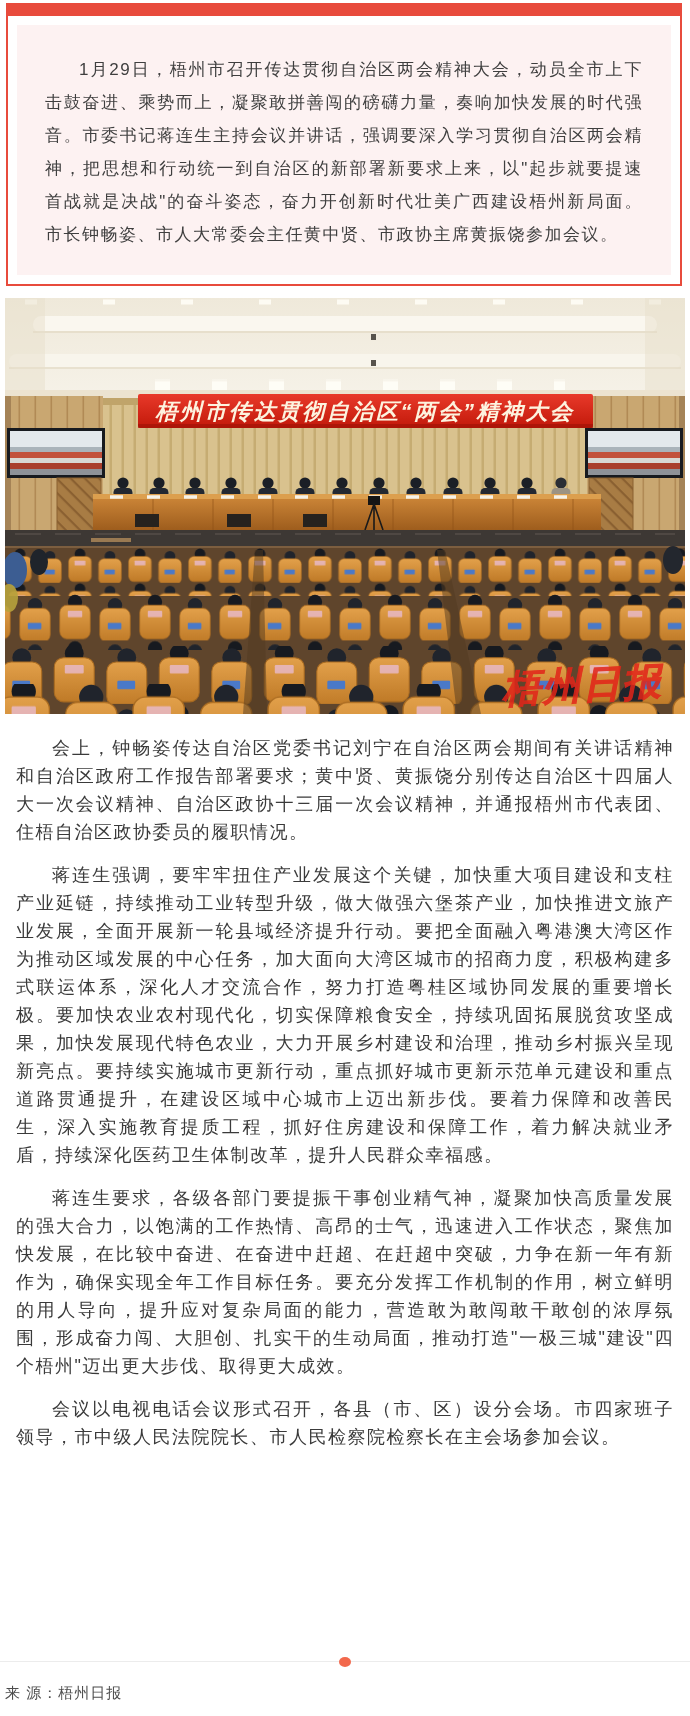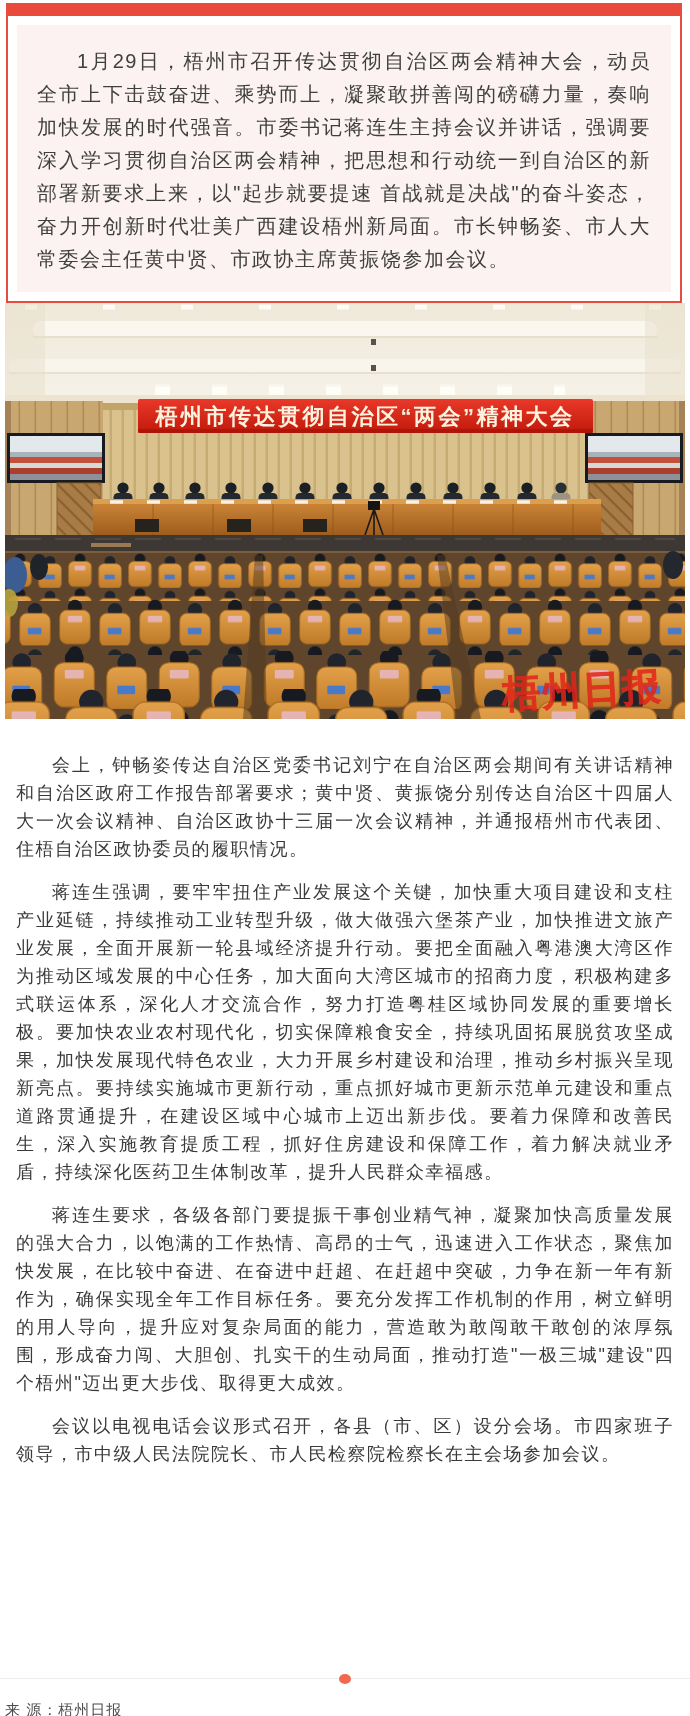--- a/index.html
+++ b/index.html
@@ -11,33 +11,33 @@
   
   .summary-card{
     margin:3px 8px 0 6px;
     border:2px solid #e84b3c;border-top-width:13px;
     background:#ffffff;padding:9px;box-sizing:border-box;
   }
   .summary-inner{
     background:#fdf2f2;padding:16px 16px 12px;min-height:226px;box-sizing:border-box;
   }
   .summary-inner p{
-    margin:4px;font-size:20px;line-height:33px;letter-spacing:1.5px;color:#3f3f3f;
+    margin:12px;font-size:17px;line-height:33px;letter-spacing:1.5px;color:#3f3f3f;
     text-align:justify;text-indent:2em;
   }
   
   .photo-wrap{margin:7px 5px 0;width:680px;height:416px;position:relative;background:#efe9da;}
   .photo-wrap svg{display:block;width:680px;height:416px;}
   
   .caption{
     margin:16px 16px 0;font-size:17px;line-height:26px;letter-spacing:1px;
     color:#f2684c;text-indent:2em;text-align:justify;
   }
   
-  .article-body{margin-top:32px;padding:0 16px;min-height:905px;box-sizing:border-box;}
+  .article-body{margin-top:20px;padding:0 16px;min-height:905px;box-sizing:border-box;}
   .article-body p{
     margin:0 0 15px;font-size:18px;line-height:28px;letter-spacing:1.5px;
     text-align:justify;text-indent:2em;color:#3a3a3a;
   }
   
   .divider{position:relative;height:1px;background:#ececec;margin-top:22px;}
   .divider-dot{
     position:absolute;left:50%;top:50%;width:12px;height:10px;border-radius:50%;
     background:#f2684c;transform:translate(-50%,-50%);
   }
@@ -47,21 +47,21 @@
 <body>
 
 <div class="page">
 
   <div class="summary-card">
     <div class="summary-inner">
       <p>1月29日，梧州市召开传达贯彻自治区两会精神大会，动员全市上下击鼓奋进、乘势而上，凝聚敢拼善闯的磅礴力量，奏响加快发展的时代强音。市委书记蒋连生主持会议并讲话，强调要深入学习贯彻自治区两会精神，把思想和行动统一到自治区的新部署新要求上来，以"起步就要提速 首战就是决战"的奋斗姿态，奋力开创新时代壮美广西建设梧州新局面。市长钟畅姿、市人大常委会主任黄中贤、市政协主席黄振饶参加会议。</p>
     </div>
   </div>
 
-  <figure class="photo-wrap" style="margin:0 5px 0;">
+  <figure class="photo-wrap" style="margin:12px 5px 0;font-style:italic;">
     <svg viewBox="0 0 680 416" xmlns="http://www.w3.org/2000/svg">
       <defs>
         <linearGradient id="ceilG" x1="0" y1="0" x2="0" y2="1">
           <stop offset="0" stop-color="#efe9da"></stop>
             <stop offset="1" stop-color="#f6f2e8"></stop>
         </linearGradient>
         <linearGradient id="bannerG" x1="0" y1="0" x2="0" y2="1">
           <stop offset="0" stop-color="#e8392a"></stop>
             <stop offset="1" stop-color="#c2190a"></stop>
         </linearGradient>

